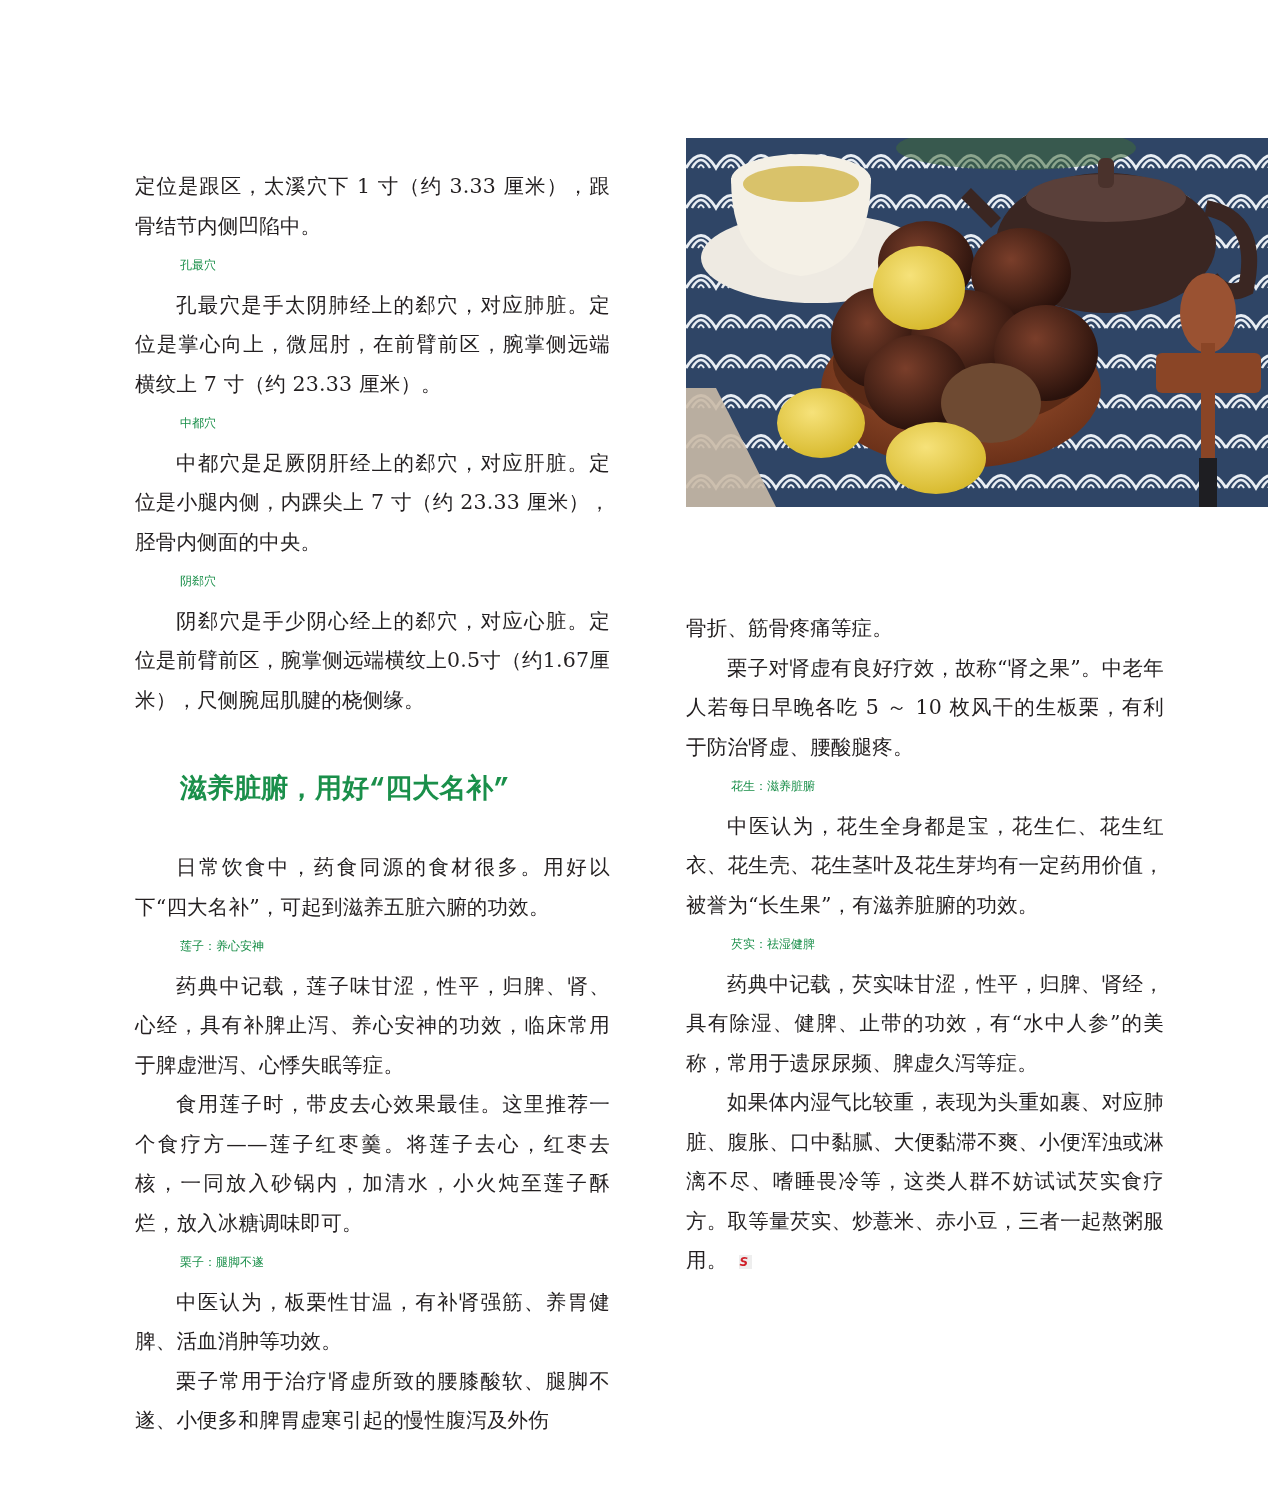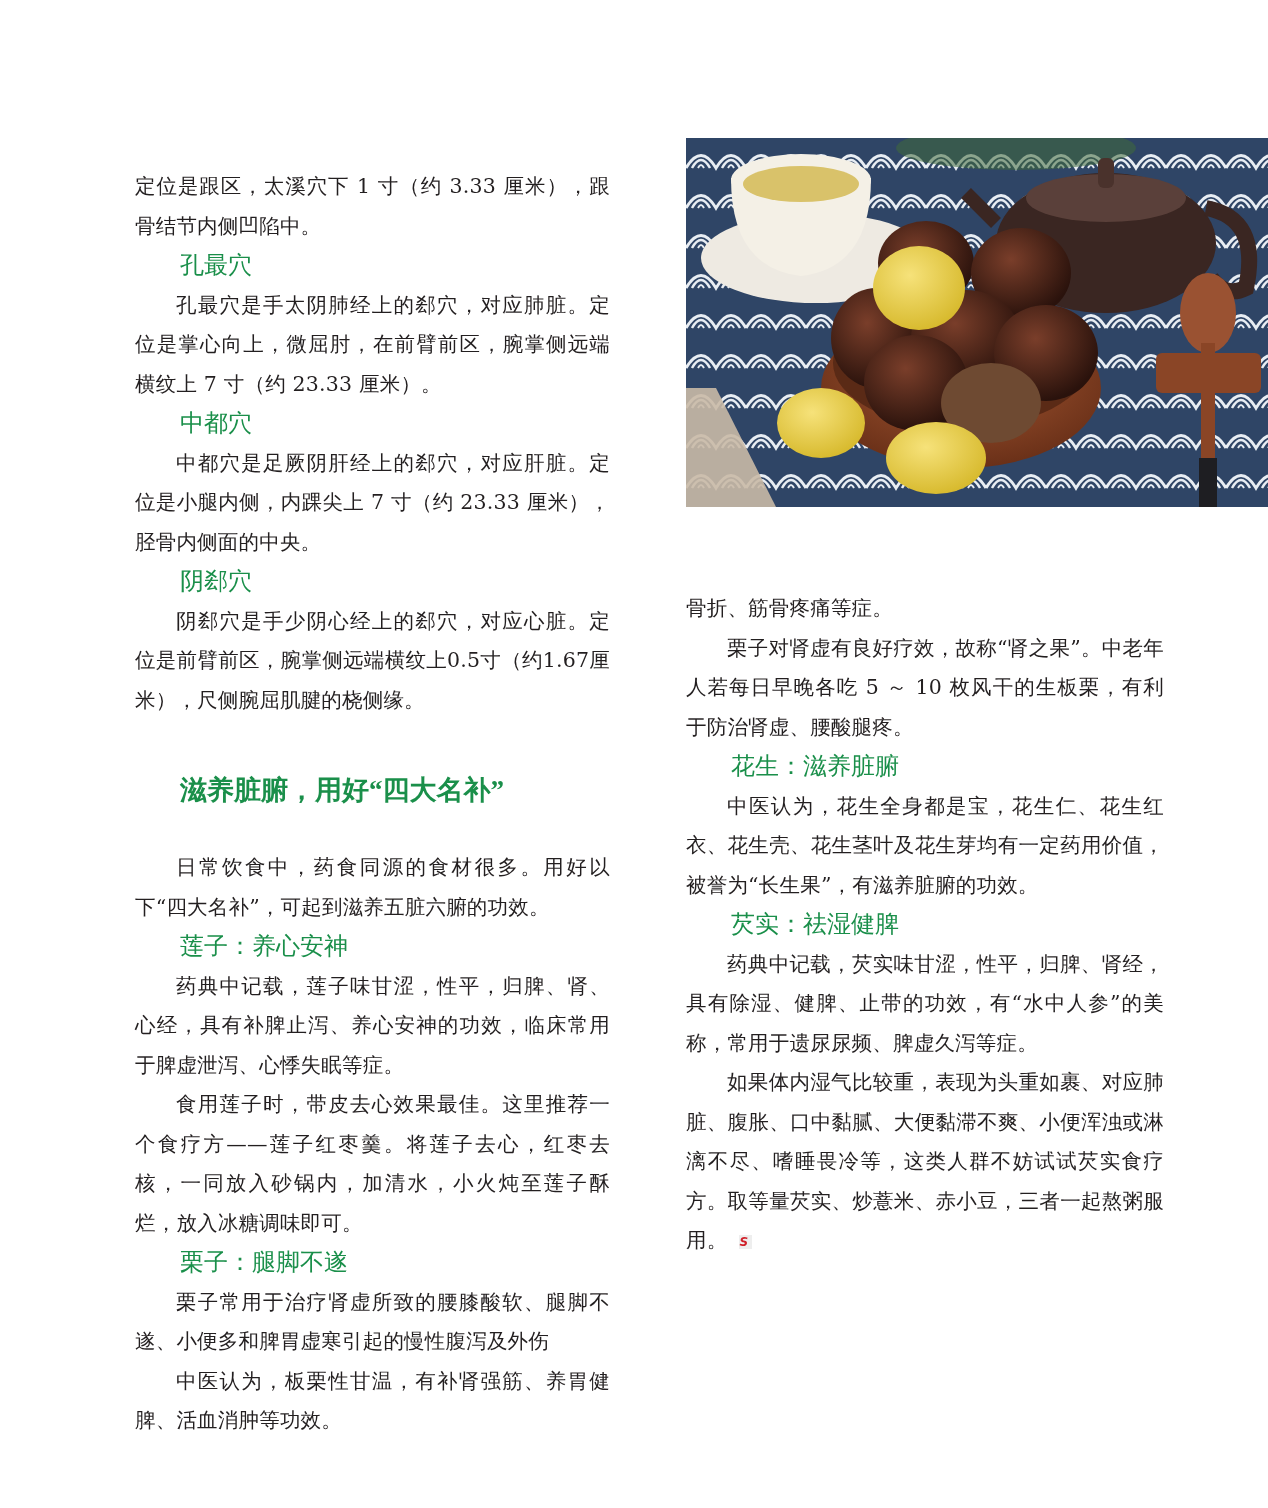--- a/index.html
+++ b/index.html
@@ -1,26 +1,26 @@
 <!DOCTYPE html>
 <html><head>
   <meta charset="utf-8">
   <style>
     html, body { margin: 0; padding: 0; background: #ffffff; }
     body { width: 1268px; height: 1508px; position: relative; overflow: hidden;
            font-family: "DejaVu Serif", "Liberation Serif", serif; color: #231f20; }
     .col { position: absolute; margin-top: 43px; }
     .col-left { left: 135px; top: 124px; width: 475px; }
-    .col-right { left: 686px; top: 546px; width: 478px; }
+    .col-right { left: 686px; top: 566px; width: 478px; }
     .p { font-size: 20.5px; line-height: 39.5px; margin: 0; text-align: justify;
          text-align-last: left; letter-spacing: 0.2px; }
     .p.indent { text-indent: 2em; }
     .sub { font-family: "DejaVu Sans", "Liberation Sans", sans-serif; color: #1a8f4a;
-           font-size: 24px; line-height: 39.5px; margin: 0; padding-left: 45px; }
-    .section-title { font-family: Liberation Serif, serif;
+           font-size: 12px; line-height: 39.5px; margin: 0; padding-left: 45px; }
+    .section-title { font-family: Liberation Mono, monospace;
            color: #1a8f4a; font-size: 27px; line-height: 40px; margin: 0;
            padding-left: 45px; }
     .gap-before-title { height: 50px; }
     .gap-after-title { height: 38px; }
     .photo { position: absolute; left: 686px; top: 138px; width: 582px; height: 369px;
              overflow: hidden; background: #2f4566; }
     .end-mark { display: inline-block; width: 13px; height: 14px; background: #eee;
              color: #d0202a; font-family: "DejaVu Sans", sans-serif; font-weight: bold;
              font-style: italic; font-size: 12px; line-height: 14px; text-align: center;
              vertical-align: middle; margin-left: 12px; text-indent: 0; }
@@ -44,22 +44,22 @@
   <h2 class="section-title">滋养脏腑，用好“四大名补”</h2>
   <div class="gap-after-title"></div>
 
   <p class="p indent">日常饮食中，药食同源的食材很多。用好以下“四大名补”，可起到滋养五脏六腑的功效。</p>
 
   <p class="sub">莲子：养心安神</p>
   <p class="p indent">药典中记载，莲子味甘涩，性平，归脾、肾、心经，具有补脾止泻、养心安神的功效，临床常用于脾虚泄泻、心悸失眠等症。</p>
   <p class="p indent">食用莲子时，带皮去心效果最佳。这里推荐一个食疗方——莲子红枣羹。将莲子去心，红枣去核，一同放入砂锅内，加清水，小火炖至莲子酥烂，放入冰糖调味即可。</p>
 
   <p class="sub">栗子：腿脚不遂</p>
+  <p class="p indent">中医认为，板栗性甘温，有补肾强筋、养胃健脾、活血消肿等功效。</p>
   <p class="p indent">栗子常用于治疗肾虚所致的腰膝酸软、腿脚不遂、小便多和脾胃虚寒引起的慢性腹泻及外伤</p>
-  <p class="p indent">中医认为，板栗性甘温，有补肾强筋、养胃健脾、活血消肿等功效。</p>
 </div>
 
 <div class="photo">
   <svg width="582" height="369" viewBox="0 0 582 369" xmlns="http://www.w3.org/2000/svg">
     <defs>
       <pattern id="waves" width="60" height="40" patternUnits="userSpaceOnUse">
         <rect width="60" height="40" fill="#2f4566"></rect>
         <path d="M0 30 Q15 5 30 30 Q45 5 60 30" fill="none" stroke="#e8edf3" stroke-width="3"></path>
         <path d="M6 30 Q15 14 24 30" fill="none" stroke="#e8edf3" stroke-width="2.5"></path>
         <path d="M36 30 Q45 14 54 30" fill="none" stroke="#e8edf3" stroke-width="2.5"></path>

